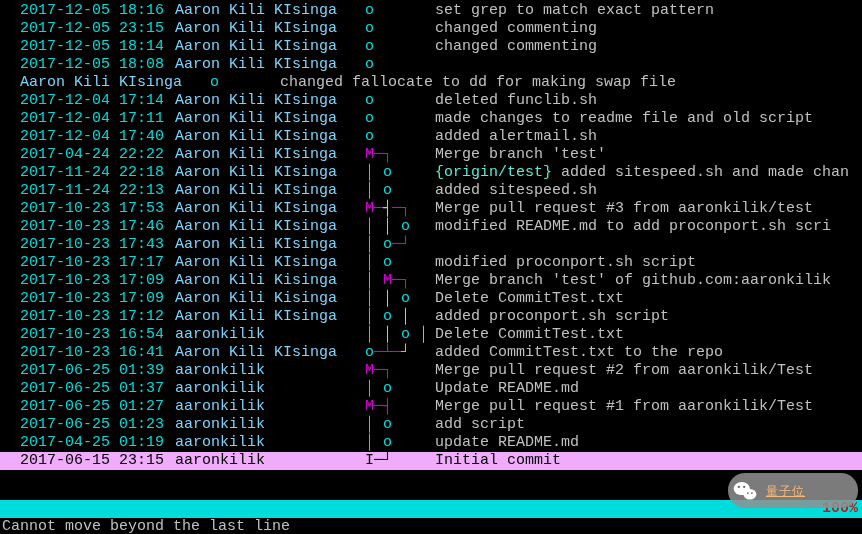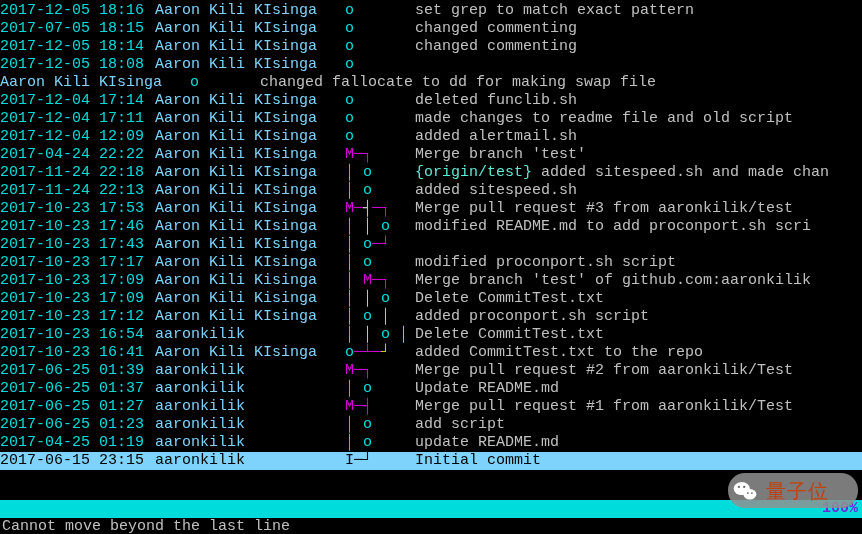--- a/index.html
+++ b/index.html
@@ -18,38 +18,39 @@
     width: 862px;
     height: 534px;
     background: #000;
     position: relative;
     padding-top: 2px;
   }
   .row {
     display: flex;
     white-space: pre;
     height: 18px;
+    padding-left: 20px;
   }
   .date   { color: #00dcdc; width: 155px; }     
   .author { color: #7dd3fc; width: 190px; }     
   .graph  { color: #808080; width: 70px; }      
   .msg    { color: #c0c0c0; flex: 1; overflow: hidden; } 
   .ref    { color: #5eead4; }                   
 
   
   .g-node   { color: #00dcdc; }   
   .g-merge  { color: #d000d0; }   
   .g-init   { color: #d000d0; }   
   .g-line-c { color: #00dcdc; }   
   .g-line-m { color: #d000d0; }   
   .g-line-w { color: #c0c0c0; }   
   .g-line-y { color: #c8c800; }   
 
   .row.selected {
-    background: #7dd3fc;
+    background: #f0abfc;
   }
   .row.selected .date,
   .row.selected .author,
   .row.selected .msg,
   .row.selected .graph,
   .row.selected .g-node,
   .row.selected .g-merge,
   .row.selected .g-init,
   .row.selected .g-line-c,
   .row.selected .g-line-m,
@@ -66,21 +67,21 @@
     font-weight: bold;
     overflow: hidden;
     position: absolute;
     left: 0; right: 0;
     bottom: 18px;
   }
   .status-pct {
     position: absolute;
     right: 4px;
     bottom: 0;
-    color: #6d28d9;
+    color: #b91c1c;
     font-weight: bold;
   }
   .status-msg {
     white-space: pre;
     height: 18px;
     color: #c0c0c0;
     position: absolute;
     left: 0; right: 0;
     bottom: 0;
     padding-left: 2px;
@@ -100,39 +101,40 @@
     gap: 8px;
     padding: 0 10px 0 4px;
     box-sizing: border-box;
   }
   .overlay .bubble-icon {
     width: 26px; height: 26px;
     position: relative;
   }
   .overlay .bubble-icon svg { width: 26px; height: 26px; display:block; }
   .overlay .label {
-    color: #c2410c;
+    color: #fdba74;
     font-family: sans-serif;
-    font-size: 20px;
+    font-size: 12px;
     letter-spacing: 1px;
+    text-decoration: underline;
   }
 </style>
 </head>
 <body>
 
 <div class="terminal">
   <div id="commit-list">
       <div class="row"><span class="date">2017-12-05 18:16 </span><span class="author">Aaron Kili KIsinga    </span><span class="graph"><span class="g-node">o </span></span><span class="msg">set grep to match exact pattern</span></div>
-      <div class="row"><span class="date">2017-07-05 18:15 </span><span class="author">Aaron Kili KIsinga    </span><span class="graph"><span class="g-node">o </span></span><span class="msg">changed commenting</span></div>
+      <div class="row"><span class="date">2017-12-05 23:15 </span><span class="author">Aaron Kili KIsinga    </span><span class="graph"><span class="g-node">o </span></span><span class="msg">changed commenting</span></div>
       <div class="row"><span class="date">2017-12-05 18:14 </span><span class="author">Aaron Kili KIsinga    </span><span class="graph"><span class="g-node">o </span></span><span class="msg">changed commenting</span></div>
       <div class="row"><span class="date">2017-12-05 18:08 </span><span class="author">Aaron Kili KIsinga    </span><span class="graph"><span class="g-node">o </span></span></div>
       <div class="row"><span class="author">Aaron Kili KIsinga    </span><span class="graph"><span class="g-node">o </span></span><span class="msg">changed fallocate to dd for making swap file</span></div>
       <div class="row"><span class="date">2017-12-04 17:14 </span><span class="author">Aaron Kili KIsinga    </span><span class="graph"><span class="g-node">o </span></span><span class="msg">deleted funclib.sh</span></div>
       <div class="row"><span class="date">2017-12-04 17:11 </span><span class="author">Aaron Kili KIsinga    </span><span class="graph"><span class="g-node">o </span></span><span class="msg">made changes to readme file and old script</span></div>
-      <div class="row"><span class="date">2017-12-04 12:09 </span><span class="author">Aaron Kili KIsinga    </span><span class="graph"><span class="g-node">o </span></span><span class="msg">added alertmail.sh</span></div>
+      <div class="row"><span class="date">2017-12-04 17:40 </span><span class="author">Aaron Kili KIsinga    </span><span class="graph"><span class="g-node">o </span></span><span class="msg">added alertmail.sh</span></div>
       <div class="row"><span class="date">2017-04-24 22:22 </span><span class="author">Aaron Kili KIsinga    </span><span class="graph"><span class="g-merge">M</span><span class="g-line-m">─┐ </span></span><span class="msg">Merge branch 'test'</span></div>
       <div class="row"><span class="date">2017-11-24 22:18 </span><span class="author">Aaron Kili KIsinga    </span><span class="graph"><span class="g-line-c">│ </span><span class="g-node">o </span></span><span class="msg"><span class="ref">{origin/test} </span>added sitespeed.sh and made chan</span></div>
       <div class="row"><span class="date">2017-11-24 22:13 </span><span class="author">Aaron Kili KIsinga    </span><span class="graph"><span class="g-line-c">│ </span><span class="g-node">o </span></span><span class="msg">added sitespeed.sh</span></div>
       <div class="row"><span class="date">2017-10-23 17:53 </span><span class="author">Aaron Kili KIsinga    </span><span class="graph"><span class="g-merge">M</span><span class="g-line-m">─</span><span class="g-line-w">┤</span><span class="g-line-m">─┐ </span></span><span class="msg">Merge pull request #3 from aaronkilik/test</span></div>
       <div class="row"><span class="date">2017-10-23 17:46 </span><span class="author">Aaron Kili KIsinga    </span><span class="graph"><span class="g-line-c">│ </span><span class="g-line-w">│ </span><span class="g-node">o </span></span><span class="msg">modified README.md to add proconport.sh scri</span></div>
       <div class="row"><span class="date">2017-10-23 17:43 </span><span class="author">Aaron Kili KIsinga    </span><span class="graph"><span class="g-line-c">│ </span><span class="g-node">o</span><span class="g-line-m">─┘ </span></span></div>
       <div class="row"><span class="date">2017-10-23 17:17 </span><span class="author">Aaron Kili KIsinga    </span><span class="graph"><span class="g-line-c">│ </span><span class="g-node">o </span></span><span class="msg">modified proconport.sh script</span></div>
       <div class="row"><span class="date">2017-10-23 17:09 </span><span class="author">Aaron Kili Kisinga    </span><span class="graph"><span class="g-line-c">│ </span><span class="g-merge">M</span><span class="g-line-m">─┐ </span></span><span class="msg">Merge branch 'test' of github.com:aaronkilik</span></div>
       <div class="row"><span class="date">2017-10-23 17:09 </span><span class="author">Aaron Kili Kisinga    </span><span class="graph"><span class="g-line-c">│ </span><span class="g-line-w">│ </span><span class="g-node">o </span></span><span class="msg">Delete CommitTest.txt</span></div>
       <div class="row"><span class="date">2017-10-23 17:12 </span><span class="author">Aaron Kili KIsinga    </span><span class="graph"><span class="g-line-c">│ </span><span class="g-node">o</span><span class="g-line-w"> │ </span></span><span class="msg">added proconport.sh script</span></div>

